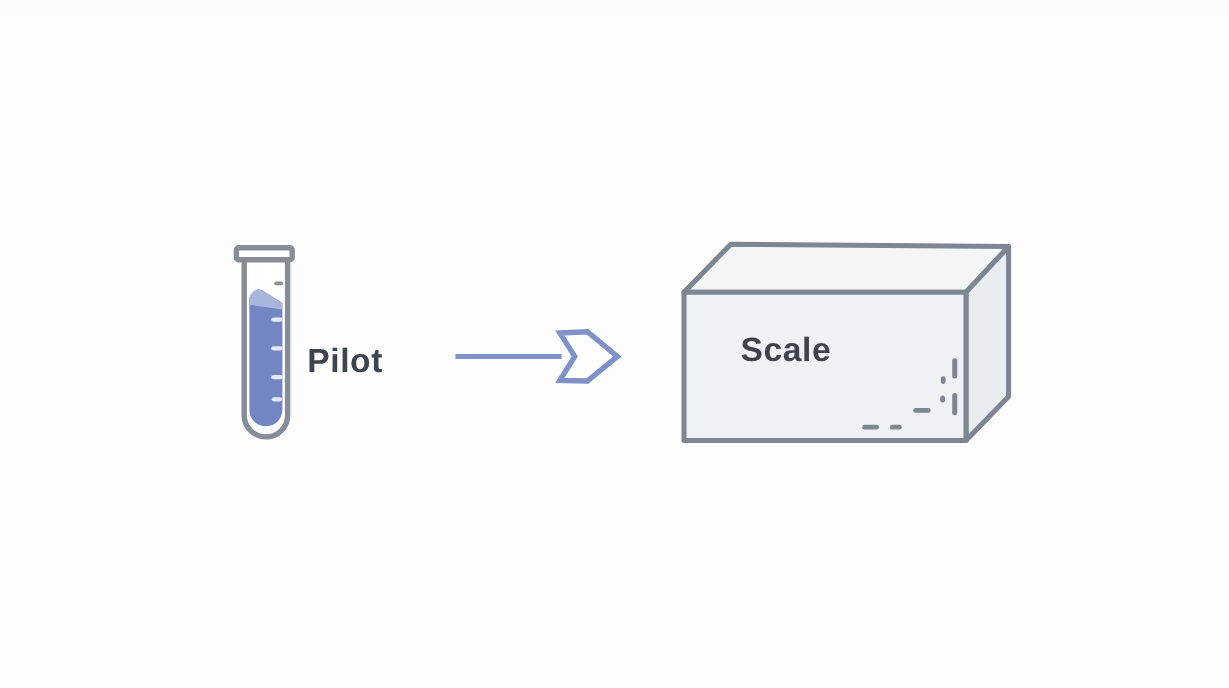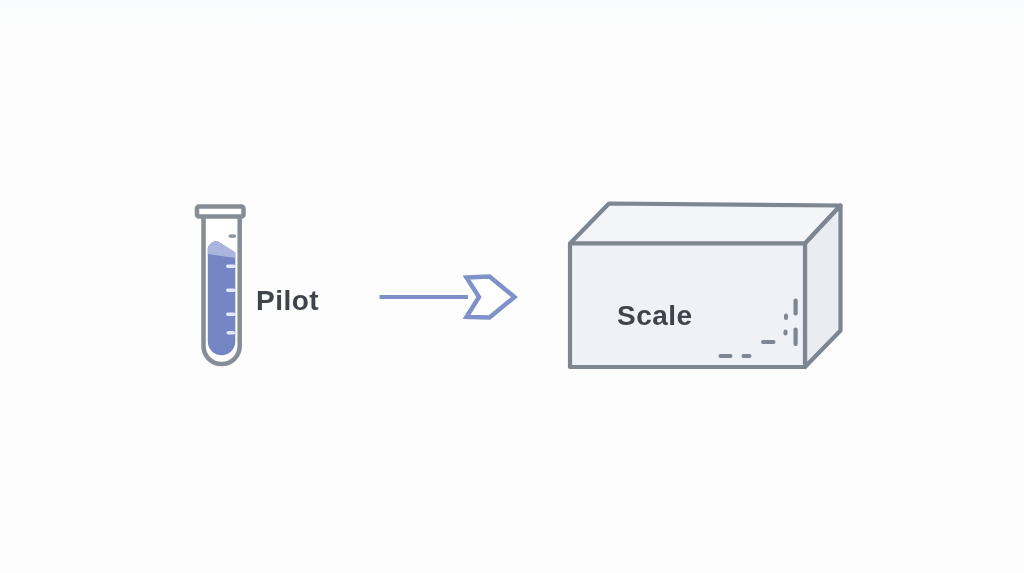--- a/index.html
+++ b/index.html
@@ -43,21 +43,21 @@
   
   .label {
     position: absolute;
     font-weight: 700;
     font-size: 28px;
     letter-spacing: 0.5px;
     color: var(--label, #3f444c);
     white-space: nowrap;
   }
   .label-pilot { left: 256px; top: 285px; }
-  .label-scale { left: 617px; top: 300px; }
+  .label-scale { left: 617px; top: 276px; }
 </style>
 </head>
 <body>
 
 <div class="canvas">
 
   <svg class="art" viewBox="0 0 1024 573">
 
     <g>
       <path class="tube-body" d="M203.5,217 L203.5,346 A18.1,18.1 0 0 0 239.7,346 L239.7,217"></path>

